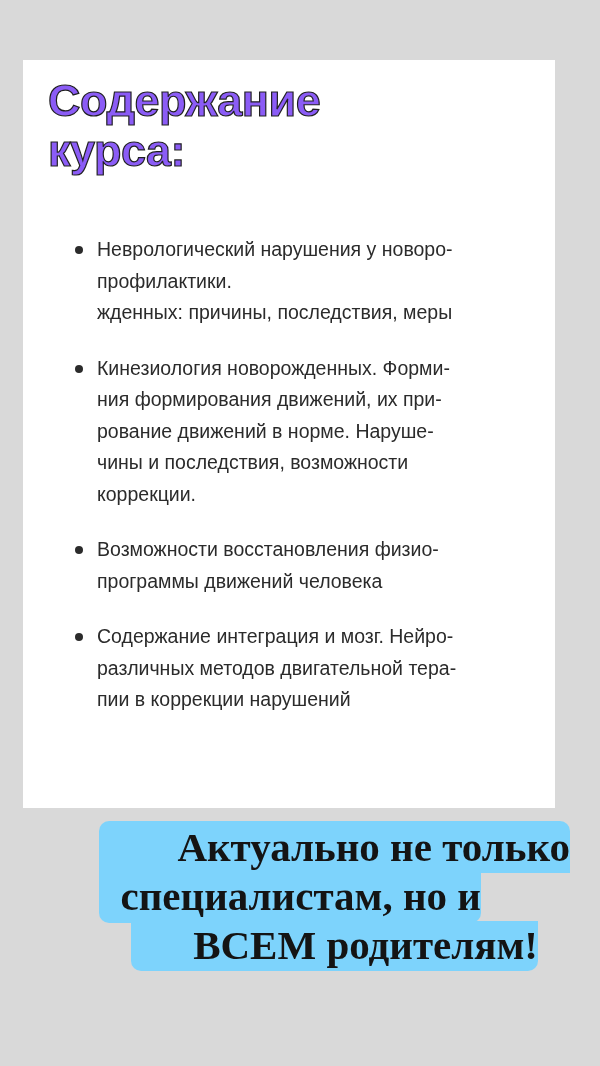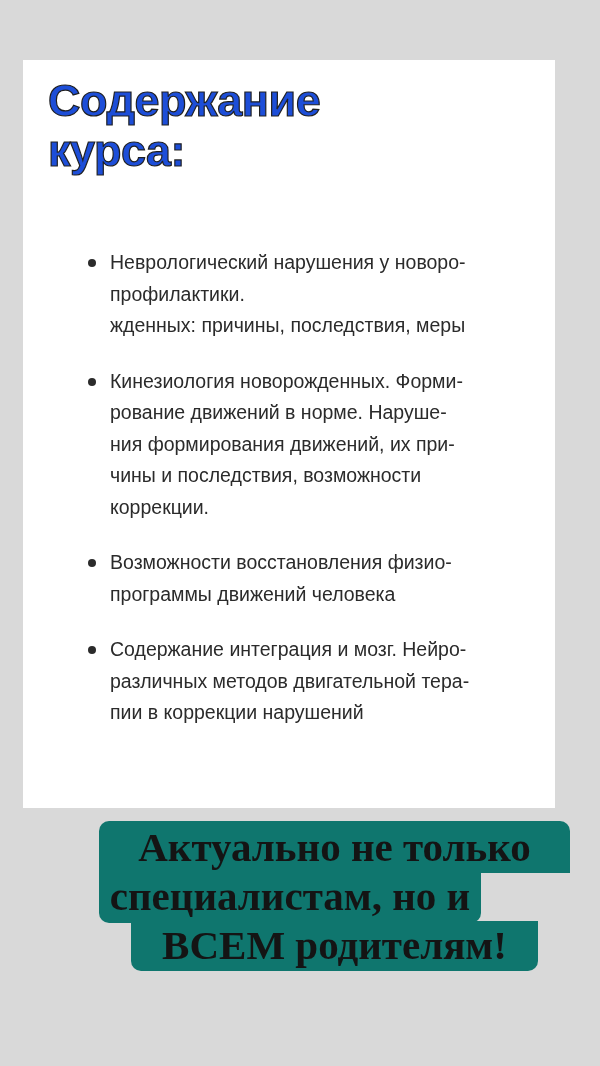--- a/index.html
+++ b/index.html
@@ -25,29 +25,29 @@
     .title {
       position: absolute;
       left: 25px;
       top: 16px;
       margin: 0;
       font-family: "Liberation Sans", sans-serif;
       font-weight: 900;
       font-size: 45px;
       line-height: 50px;
       letter-spacing: -0.5px;
-      color: #1d4ed8;
+      color: #8b5cf6;
       -webkit-text-stroke: 1.2px #1f1f1f;
     }
     .list {
       position: absolute;
       left: 0;
       top: 170px;
       width: 448px;
-      margin: 17px;
+      margin: 4px;
       padding: 0;
       list-style: none;
     }
     .item {
       position: relative;
       padding-left: 70px;
       padding-right: 20px;
       margin-bottom: 24px;
       font-family: "Liberation Sans", sans-serif;
       font-size: 19.5px;
@@ -68,26 +68,26 @@
       white-space: nowrap;
     }
     .caption {
       position: absolute;
       left: 0;
       top: 821px;
       width: 600px;
     }
     .cap-line {
       position: absolute;
-      background: #0f766e;
+      background: #7dd3fc;
       font-family: "Liberation Serif", serif;
       font-weight: bold;
       font-size: 41px;
       color: #141414;
-      text-align: center;
+      text-align: right;
       box-sizing: border-box;
       white-space: nowrap;
     }
     .cap-line.l1 {
       left: 99px;
       top: 0px;
       width: 471px;
       height: 52px;
       line-height: 52px;
       border-radius: 10px 10px 0 0;
@@ -121,22 +121,22 @@
   <ul class="list">
     <li class="item">
       <span class="bullet"></span>
       <span class="line">Неврологический нарушения у новоро-</span>
       <span class="line">профилактики.</span>
       <span class="line">жденных: причины, последствия, меры</span>
     </li>
     <li class="item">
       <span class="bullet"></span>
       <span class="line">Кинезиология новорожденных. Форми-</span>
+      <span class="line">ния формирования движений, их при-</span>
       <span class="line">рование движений в норме. Наруше-</span>
-      <span class="line">ния формирования движений, их при-</span>
       <span class="line">чины и последствия, возможности</span>
       <span class="line">коррекции.</span>
     </li>
     <li class="item">
       <span class="bullet"></span>
       <span class="line">Возможности восстановления физио-</span>
       <span class="line">программы движений человека</span>
     </li>
     <li class="item">
       <span class="bullet"></span>

